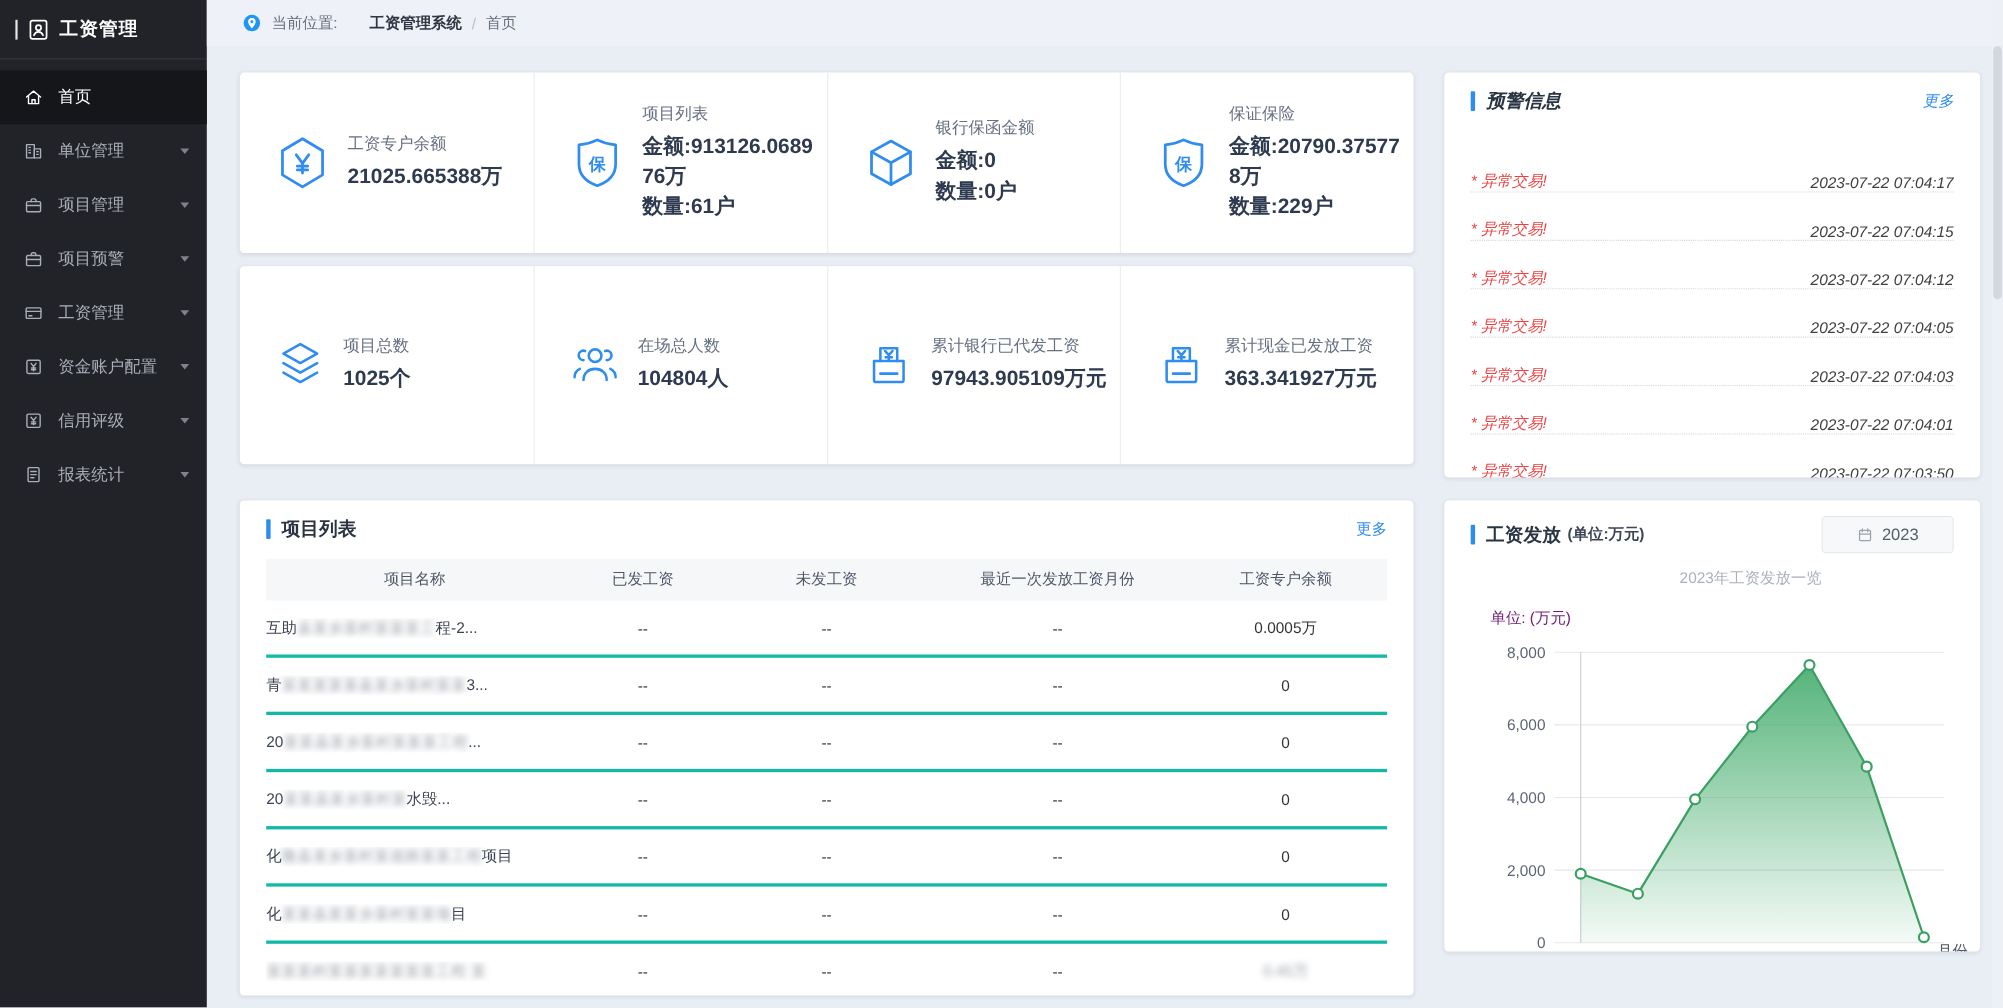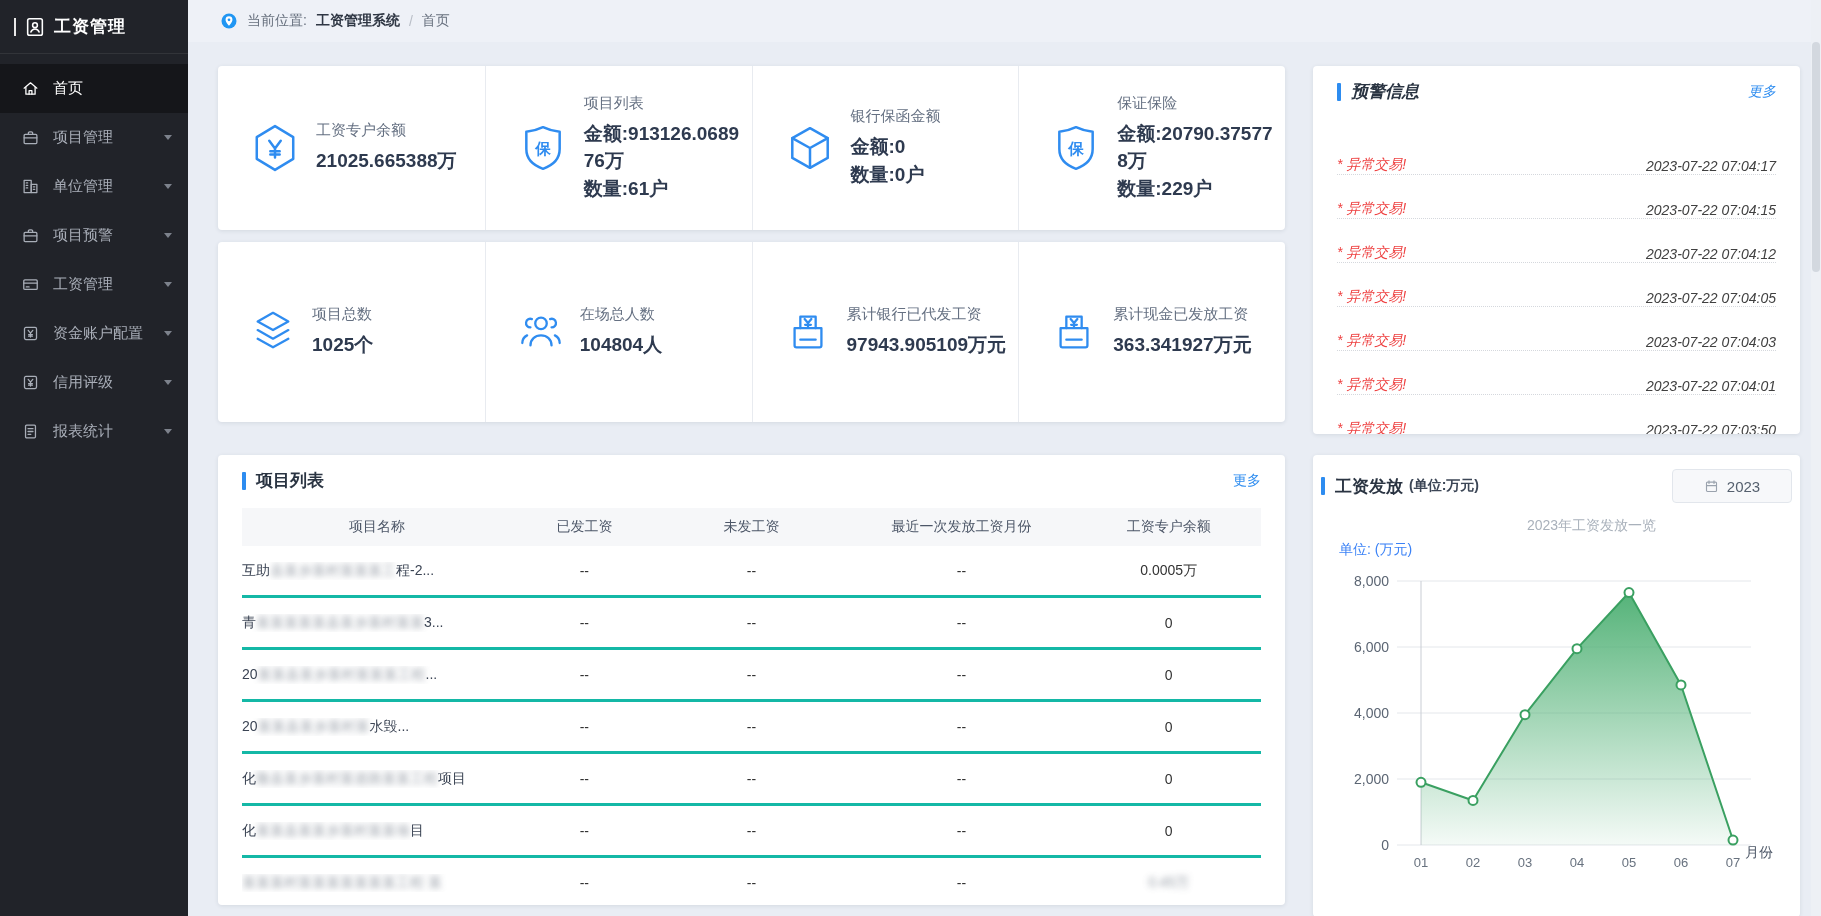--- a/index.html
+++ b/index.html
@@ -21,21 +21,21 @@
   .menu-icon{width:20px;height:20px;margin-right:13px;display:flex;align-items:center;justify-content:center;}
   .menu-icon svg{width:17px;height:17px;display:block;}
   .caret{margin-left:auto;width:0;height:0;border-left:4px solid transparent;
     border-right:4px solid transparent;border-top:5px solid #7d828c;}
 
   
   .main{flex:1;height:100%;}
   .breadcrumb{height:42px;display:flex;align-items:center;padding-left:32px;gap:9px;
     font-size:14px;color:#67707e;background:#eef1f7;}
   .pin svg{width:18px;height:18px;display:block;}
-  .crumb-root{color:#2f3744;font-weight:bold;cursor:pointer;}
+  .crumb-root{color:#2f3744;font-weight:bold;cursor:pointer;margin-left:20px;}
   .crumb-sep{color:#b9bec7;}
   .content{padding:24px 0 0 30px;display:grid;grid-template-columns:1067px 487px;
     column-gap:28px;align-items:start;}
 
   .card,.panel{background:#fff;border-radius:4px;box-shadow:0 1px 4px rgba(31,45,61,.10);}
 
   
   .stat-row{display:grid;grid-template-columns:1fr 1fr 1fr 1fr;}
   .stat-row.r1{height:164px;margin-bottom:12px;}
   .stat-row.r2{height:180px;margin-bottom:33px;}
@@ -69,27 +69,27 @@
   .projects-panel{height:450px;padding:14px 24px 16px;overflow:hidden;}
   .ptable{margin-top:16px;}
   .thead,.trow{display:grid;grid-template-columns:26.5% 14.2% 18.6% 22.6% 18.1%;
     align-items:center;text-align:center;font-size:14px;}
   .thead{height:38px;background:#f6f7f9;color:#4d5768;}
   .trow{height:52px;border-bottom:3px solid #14b8a6;color:#333;cursor:pointer;}
   .tname{text-align:left;color:#3b4454;white-space:nowrap;overflow:hidden;padding-right:8px;}
   .masked{filter:blur(3px);color:#828a95;opacity:.85;}
 
   
-  .chart-panel{height:462px;padding:14px 8px 0;overflow:hidden;}
+  .chart-panel{height:410px;padding:14px 24px 0;overflow:hidden;}
   .year-box{margin-left:auto;width:120px;height:34px;background:#f7f8fa;border:1px solid #e2e6ec;
     border-radius:4px;display:flex;align-items:center;justify-content:center;gap:8px;
     font-size:15px;color:#55606e;cursor:pointer;}
   .yb-icon svg{width:15px;height:15px;display:block;}
   .chart-subtitle{margin-top:14px;padding-left:70px;text-align:center;font-size:14px;color:#a9b1bb;}
-  .unit-label{margin-top:6px;margin-left:18px;font-size:14px;color:#3b82f6;}
+  .unit-label{margin-top:18px;margin-left:18px;font-size:14px;color:#701a75;}
   #chart-svg svg{display:block;margin-top:2px;}
 
   
   .scrollbar{position:fixed;top:0;right:0;width:10px;height:916px;background:#edf0f5;}
   .scroll-thumb{position:absolute;top:42px;right:1px;width:8px;height:230px;
     background:#d3d8df;border-radius:4px;}
 </style>
 </head>
 <body>
 
@@ -114,37 +114,37 @@
               <path d="M5.5 10.5V20h13v-9.5"></path>
               <path d="M10 20v-5h4v5"></path>
             </svg>
           </span>
     <span class="menu-label">首页</span>
 
   </div>
         <div class="menu-item">
     <span class="menu-icon">
             <svg viewBox="0 0 24 24" fill="none" stroke="currentColor" stroke-width="1.8" stroke-linecap="round" stroke-linejoin="round">
+              <rect x="3" y="3.5" width="10" height="17"></rect>
+              <rect x="13" y="9" width="8" height="11.5"></rect>
+              <path d="M6 7h2M6 10.5h2M6 14h2M16 12.5h2M16 16h2"></path>
+            </svg>
+          </span>
+    <span class="menu-label">单位管理</span>
+    <span class="caret"></span>
+  </div>
+        <div class="menu-item">
+    <span class="menu-icon">
+            <svg viewBox="0 0 24 24" fill="none" stroke="currentColor" stroke-width="1.8" stroke-linecap="round" stroke-linejoin="round">
               <rect x="3" y="7.5" width="18" height="13" rx="1.5"></rect>
               <path d="M9 7.5V5.8A1.8 1.8 0 0 1 10.8 4h2.4A1.8 1.8 0 0 1 15 5.8v1.7"></path>
               <path d="M3 12.5h18"></path>
             </svg>
           </span>
     <span class="menu-label">项目管理</span>
-    <span class="caret"></span>
-  </div>
-        <div class="menu-item">
-    <span class="menu-icon">
-            <svg viewBox="0 0 24 24" fill="none" stroke="currentColor" stroke-width="1.8" stroke-linecap="round" stroke-linejoin="round">
-              <rect x="3" y="3.5" width="10" height="17"></rect>
-              <rect x="13" y="9" width="8" height="11.5"></rect>
-              <path d="M6 7h2M6 10.5h2M6 14h2M16 12.5h2M16 16h2"></path>
-            </svg>
-          </span>
-    <span class="menu-label">单位管理</span>
     <span class="caret"></span>
   </div>
         <div class="menu-item">
     <span class="menu-icon">
             <svg viewBox="0 0 24 24" fill="none" stroke="currentColor" stroke-width="1.8" stroke-linecap="round" stroke-linejoin="round">
               <rect x="3" y="7.5" width="18" height="13" rx="1.5"></rect>
               <path d="M9 7.5V5.8A1.8 1.8 0 0 1 10.8 4h2.4A1.8 1.8 0 0 1 15 5.8v1.7"></path>
               <path d="M3 12.5h18"></path>
             </svg>
           </span>

